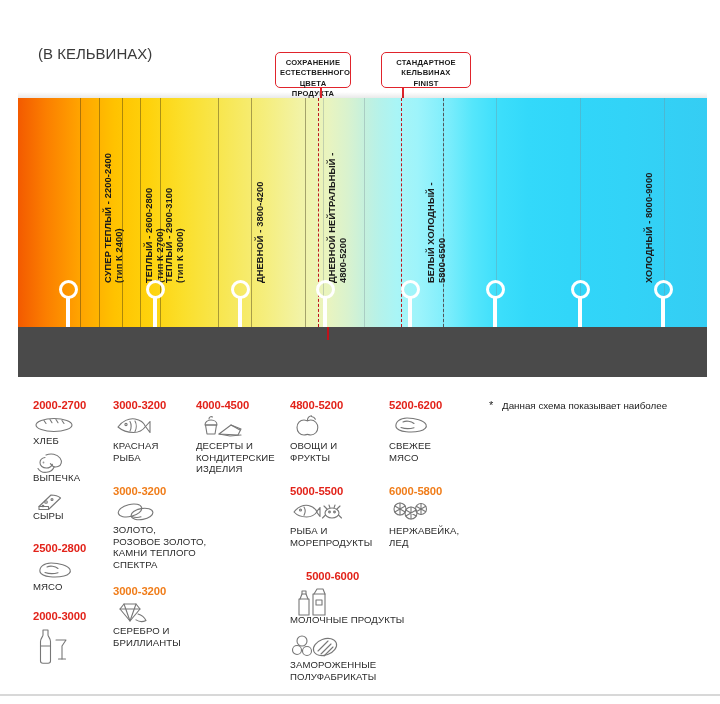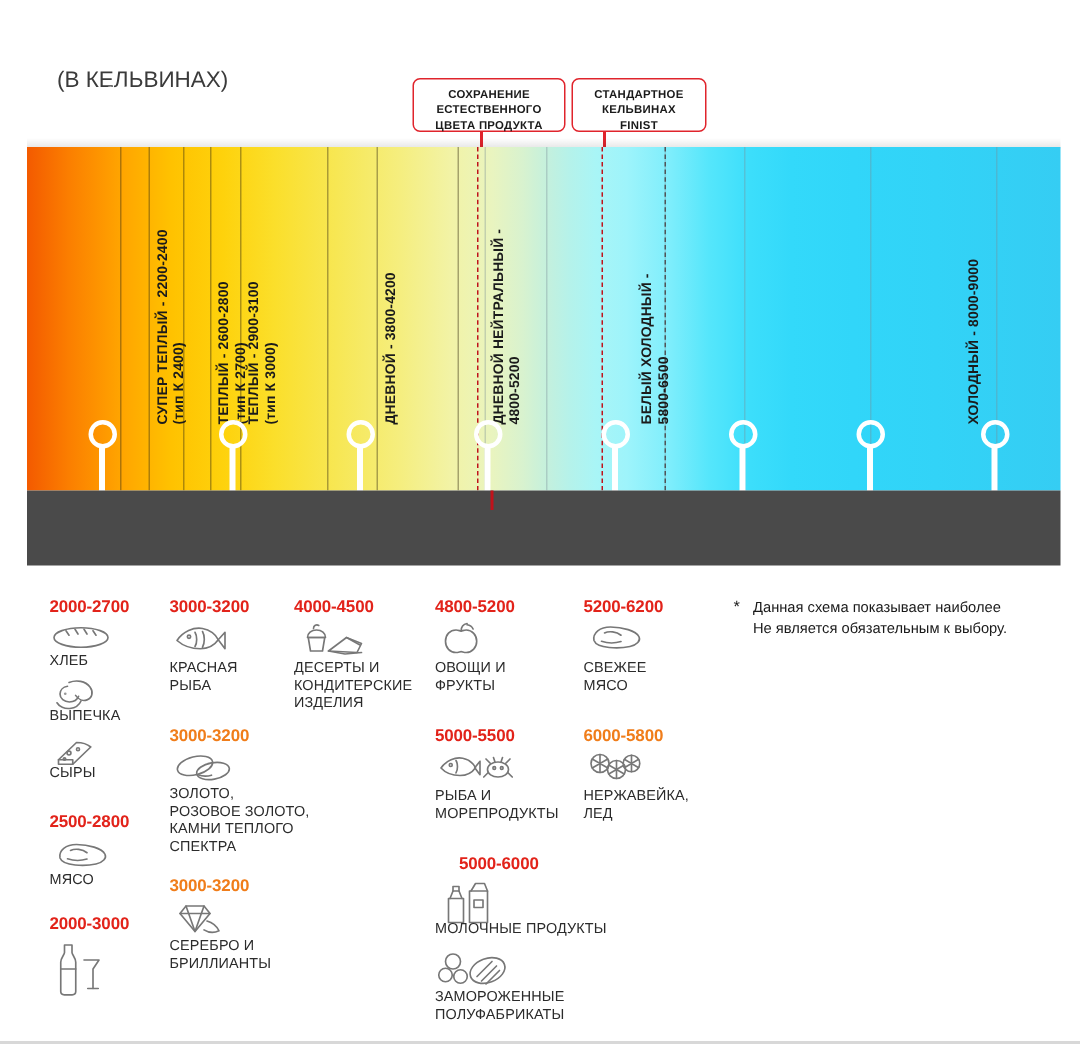--- a/index.html
+++ b/index.html
@@ -136,21 +136,21 @@
   }
 </style>
 </head>
 <body>
 
 <div id="root">
 
   <div class="subtitle">(В КЕЛЬВИНАХ)</div>
 
   <div id="callout-layer">
-      <div class="callout" style="left: 275px; top: 52px; width: 102px; height: 36px;">
+      <div class="callout" style="left: 275px; top: 52px; width: 76px; height: 36px;">
         <div>СОХРАНЕНИЕ</div>
         <div>ЕСТЕСТВЕННОГО</div>
         <div>ЦВЕТА ПРОДУКТА</div>
       </div>
       <div class="callout-stem" style="left: 320px; top: 88px; height: 48px;"></div>
       <div class="callout" style="left: 381px; top: 52px; width: 90px; height: 36px;">
         <div>СТАНДАРТНОЕ</div>
         <div>КЕЛЬВИНАХ</div>
         <div>FINIST</div>
       </div>
@@ -431,17 +431,16 @@
       </div>
       <div class="lg-text" style="left: 389px; top: 525px;">
         <span>НЕРЖАВЕЙКА,</span>
         <span>ЛЕД</span>
       </div>
     </div>
 
   <div class="note-star" style="left:489px;top:399px">*</div>
   <div class="note" id="note" style="left:502px;top:399px">
       <span>Данная схема показывает наиболее</span>
-      <span>Не является обязательным к выбору.</span>
     </div>
 
   <div class="bottomline"></div>
 </div>
 
 </body></html>

